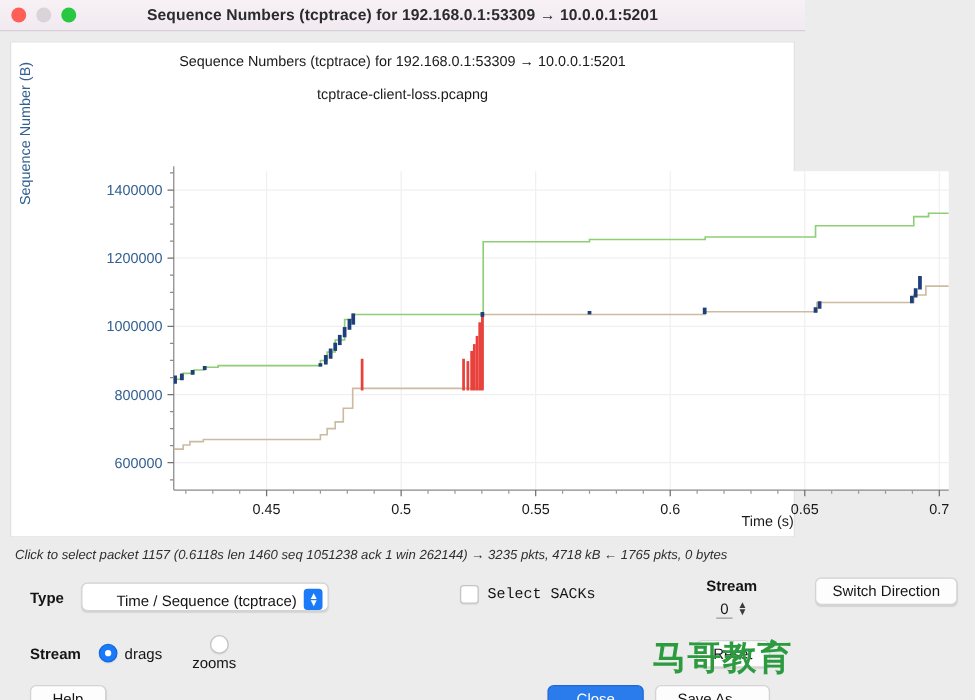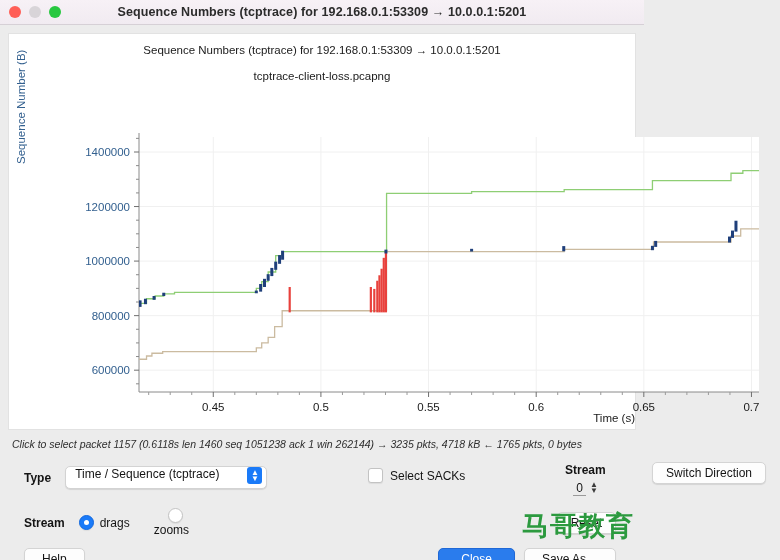--- a/index.html
+++ b/index.html
@@ -151,45 +151,45 @@
   }
   
   .combo {
     margin-left: 14px;
     height: 21px;
     background: #ffffff;
     border: 1px solid #d3d3d3;
     border-radius: 5px;
     box-shadow: 0 1px 1px rgba(0,0,0,0.10);
     display: inline-flex;
-    align-items: flex-start;
-    padding: 0 4px 0 9px;
+    align-items: flex-end;
+    padding: 0 4px 0 27px;
     font-size: 12px;
     color: #141414;
     cursor: default;
-    gap: 22px;
   }
   .combo-arrows {
     width: 15px; height: 17px;
     background: #1a7af8;
     border-radius: 3px;
     margin-left: 6px;
     display: inline-flex;
     flex-direction: column;
     align-items: center;
     justify-content: center;
     color: #fff;
     line-height: 6px;
     font-size: 8px;
   }
   
   .check-wrap {
     display: inline-flex;
     align-items: center;
     cursor: default;
+    font-family: Liberation Mono, monospace;
   }
   .checkbox {
     width: 13px; height: 13px;
     border: 1px solid #c3c3c3;
     background: #fff;
     border-radius: 3px;
     box-shadow: 0 1px 1px rgba(0,0,0,0.07);
     margin-right: 7px;
   }
   

